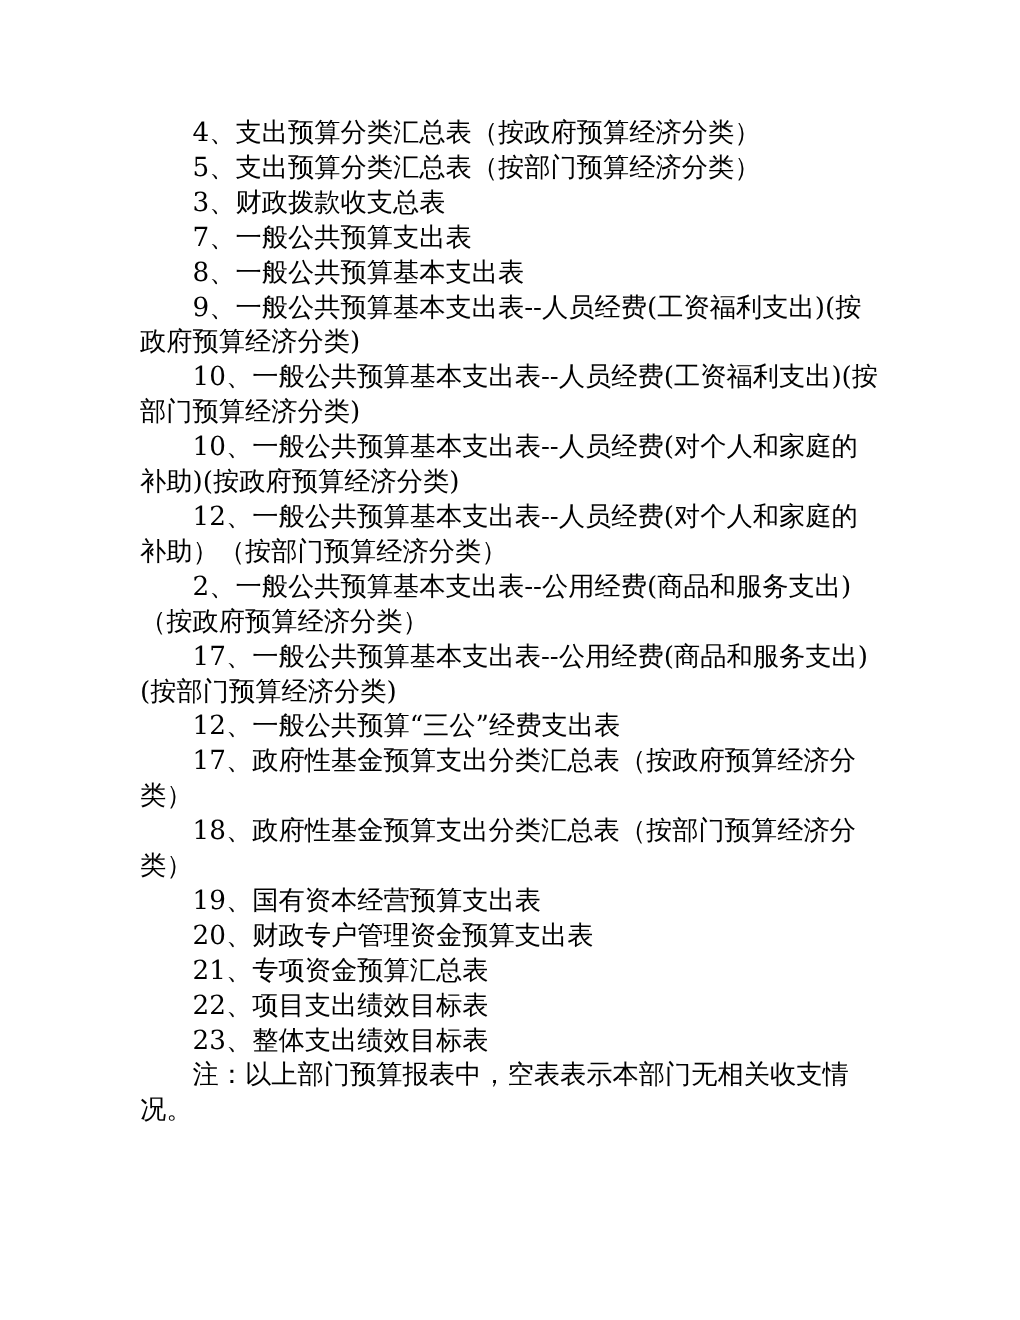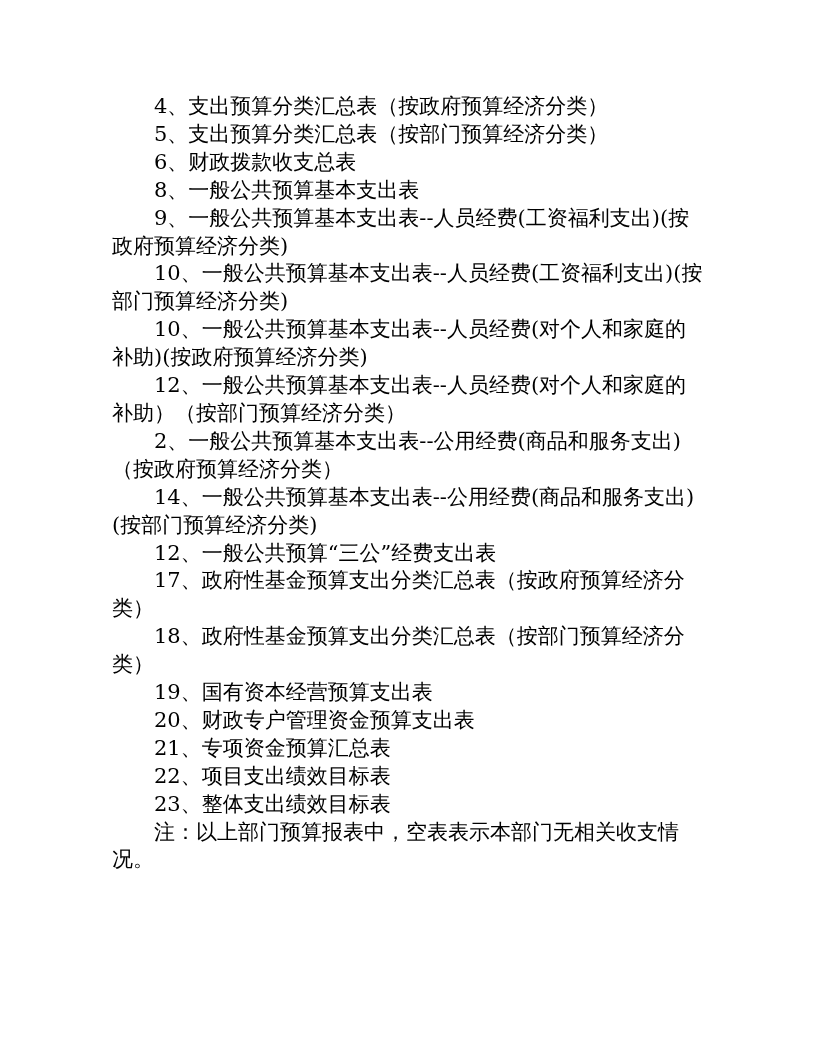--- a/index.html
+++ b/index.html
@@ -31,28 +31,29 @@
     font-weight: 400;
   }
 </style>
 </head>
 <body>
 
 <div class="page">
   <div class="doc-body">
     <p>4、支出预算分类汇总表（按政府预算经济分类）</p>
     <p>5、支出预算分类汇总表（按部门预算经济分类）</p>
-    <p>6、财政拨款收支总表</p>
+    <p>3、财政拨款收支总表</p>
+    <p>7、一般公共预算支出表</p>
     <p>8、一般公共预算基本支出表</p>
     <p>9、一般公共预算基本支出表--人员经费(工资福利支出)(按政府预算经济分类)</p>
     <p>10、一般公共预算基本支出表--人员经费(工资福利支出)(按部门预算经济分类)</p>
     <p>10、一般公共预算基本支出表--人员经费(对个人和家庭的补助)(按政府预算经济分类)</p>
     <p>12、一般公共预算基本支出表--人员经费(对个人和家庭的补助）（按部门预算经济分类）</p>
     <p>2、一般公共预算基本支出表--公用经费(商品和服务支出)（按政府预算经济分类）</p>
-    <p>14、一般公共预算基本支出表--公用经费(商品和服务支出)(按部门预算经济分类)</p>
+    <p>17、一般公共预算基本支出表--公用经费(商品和服务支出)(按部门预算经济分类)</p>
     <p>12、一般公共预算“三公”经费支出表</p>
     <p>17、政府性基金预算支出分类汇总表（按政府预算经济分类）</p>
     <p>18、政府性基金预算支出分类汇总表（按部门预算经济分类）</p>
     <p>19、国有资本经营预算支出表</p>
     <p>20、财政专户管理资金预算支出表</p>
     <p>21、专项资金预算汇总表</p>
     <p>22、项目支出绩效目标表</p>
     <p>23、整体支出绩效目标表</p>
     <p class="note">注：以上部门预算报表中，空表表示本部门无相关收支情况。</p>
   </div>

